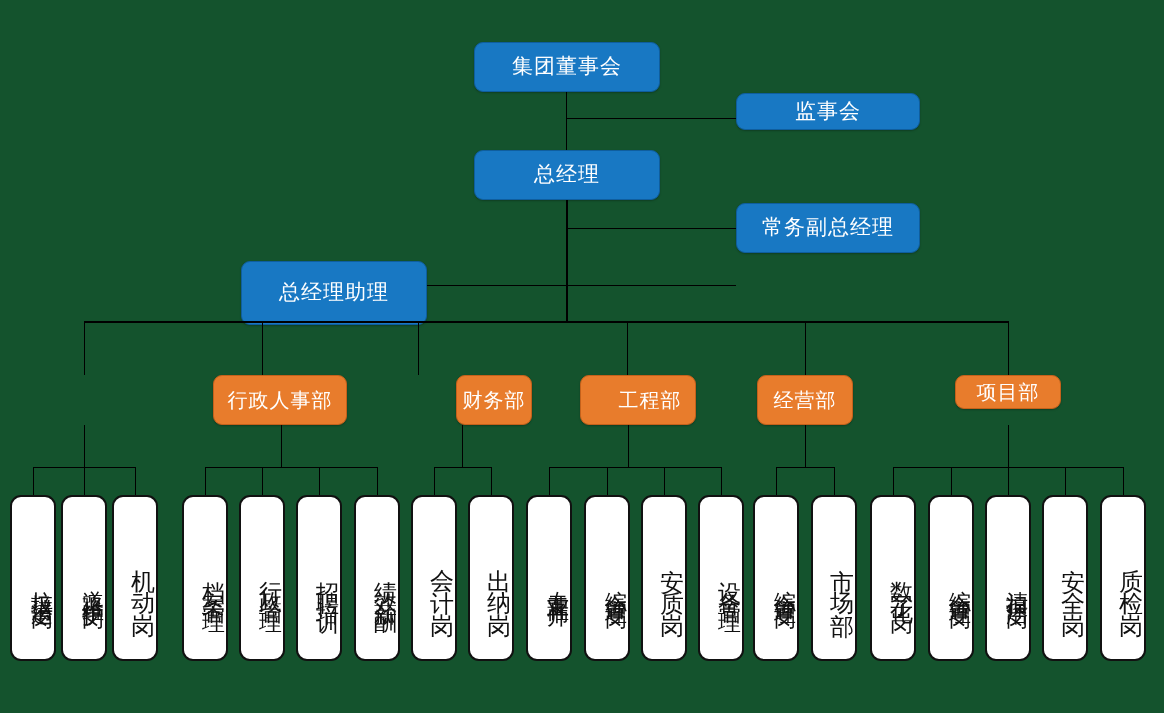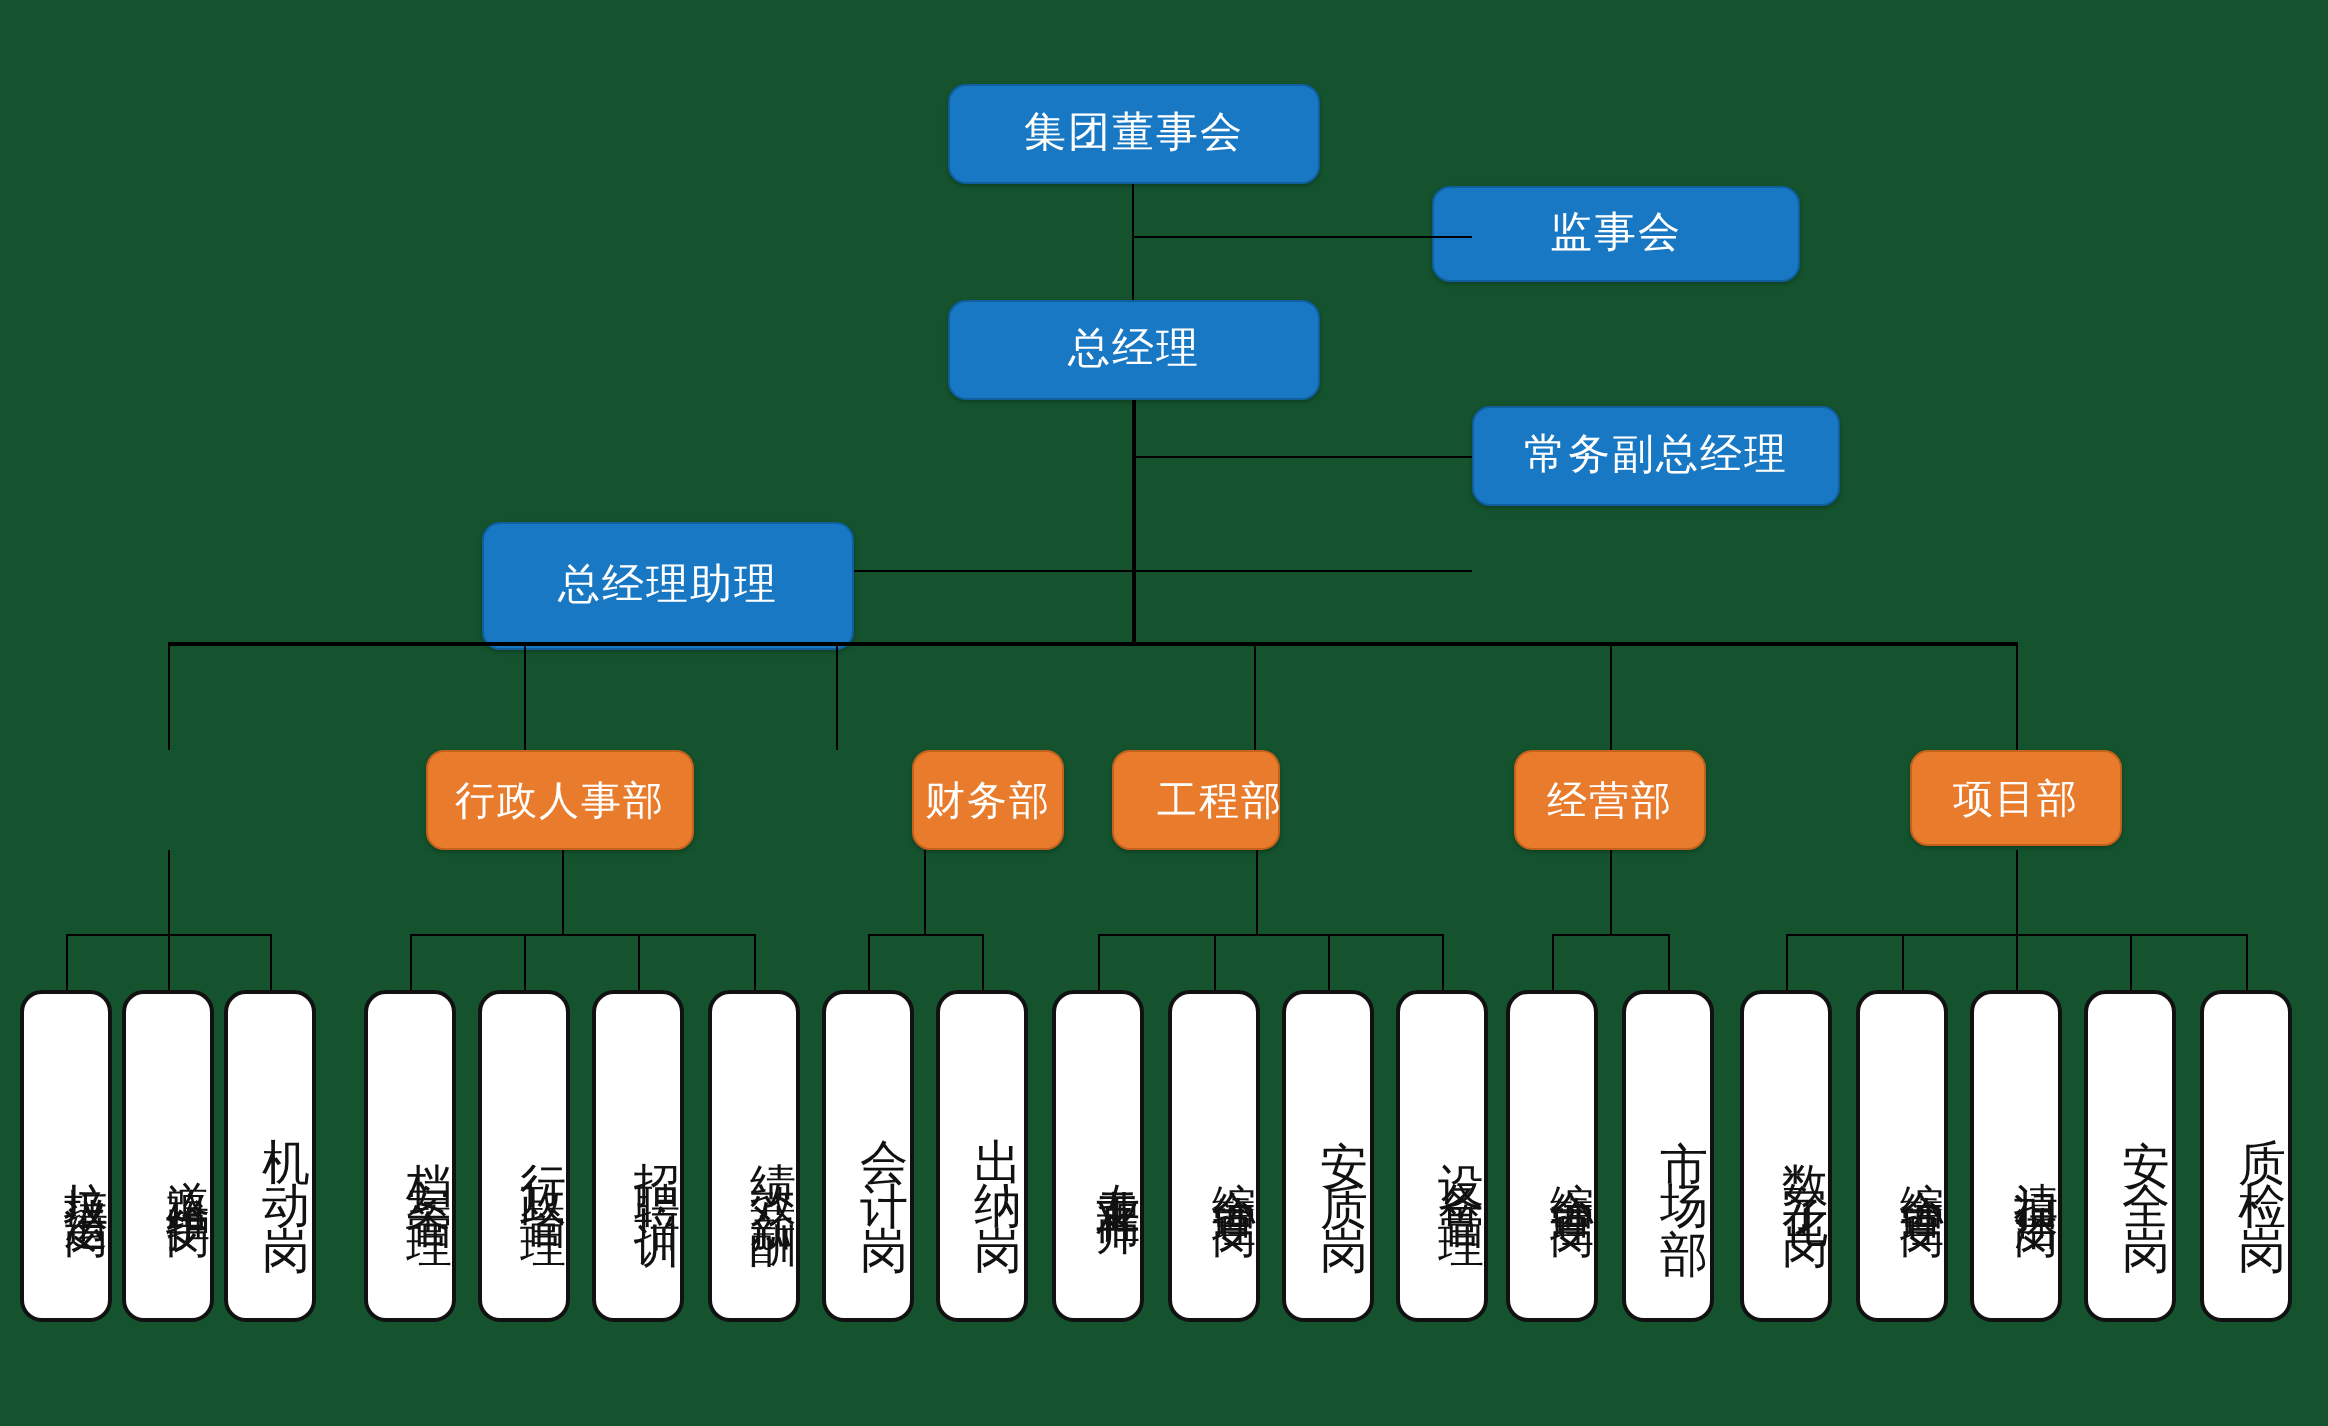--- a/index.html
+++ b/index.html
@@ -71,21 +71,21 @@
     overflow: hidden;
   }
 </style>
 </head>
 <body>
 
 <div id="chart">
 
   <div class="node node-blue" style="left:474px; top:42px; width:186px; height:50px;">集团董事会</div>
 
-  <div class="node node-blue" style="left:716px; top:93px; width:184px; height:48px;">监事会</div>
+  <div class="node node-blue" style="left:736px; top:93px; width:184px; height:37px;">监事会</div>
 
   <div class="node node-blue" style="left:474px; top:150px; width:186px; height:50px;">总经理</div>
 
   <div class="node node-blue" style="left:736px; top:203px; width:184px; height:50px;">常务副总经理</div>
 
 
   <div class="node node-blue" style="left:241px; top:261px; width:186px; height:64px;">总经理助理</div>
 
   <div class="ln ln-v" style="left:566px; top:92px; height:58px;"></div>
 
@@ -103,23 +103,23 @@
 
   <div class="ln ln-v" style="left:84px;  top:321px; height:54px;"></div>
   <div class="ln ln-v" style="left:262px; top:321px; height:54px;"></div>
   <div class="ln ln-v" style="left:418px; top:321px; height:54px;"></div>
   <div class="ln ln-v" style="left:627px; top:321px; height:54px;"></div>
   <div class="ln ln-v" style="left:805px; top:321px; height:54px;"></div>
   <div class="ln ln-v" style="left:1008px;top:321px; height:54px;"></div>
 
   <div class="node node-orange" style="left:213px; top:375px; width:134px; height:50px;">行政人事部</div>
   <div class="node node-orange" style="left:414px; top:375px; width:76px; height:50px;margin-left:42px;">财务部</div>
-  <div class="node node-orange" style="left:556px; top:375px; width:84px; height:50px;padding-left:24px;">工程部</div>
+  <div class="node node-orange" style="left:580px; top:375px; width:116px; height:50px;padding-left:24px;">工程部</div>
   <div class="node node-orange" style="left:757px; top:375px; width:96px; height:50px;">经营部</div>
-  <div class="node node-orange" style="left:955px; top:375px; width:106px; height:48px;">项目部</div>
+  <div class="node node-orange" style="left:955px; top:375px; width:106px; height:34px;">项目部</div>
 
   <div class="ln ln-v" style="left:84px; top:425px; height:42px;"></div>
   <div class="ln ln-h" style="left:33px; top:467px; width:102px;"></div>
   <div class="ln ln-v" style="left:33px;  top:467px; height:28px;"></div>
   <div class="ln ln-v" style="left:84px;  top:467px; height:28px;"></div>
   <div class="ln ln-v" style="left:135px; top:467px; height:28px;"></div>
 
   <div class="ln ln-v" style="left:281px; top:425px; height:42px;"></div>
   <div class="ln ln-h" style="left:205px; top:467px; width:172px;"></div>
   <div class="ln ln-v" style="left:205px; top:467px; height:28px;"></div>

